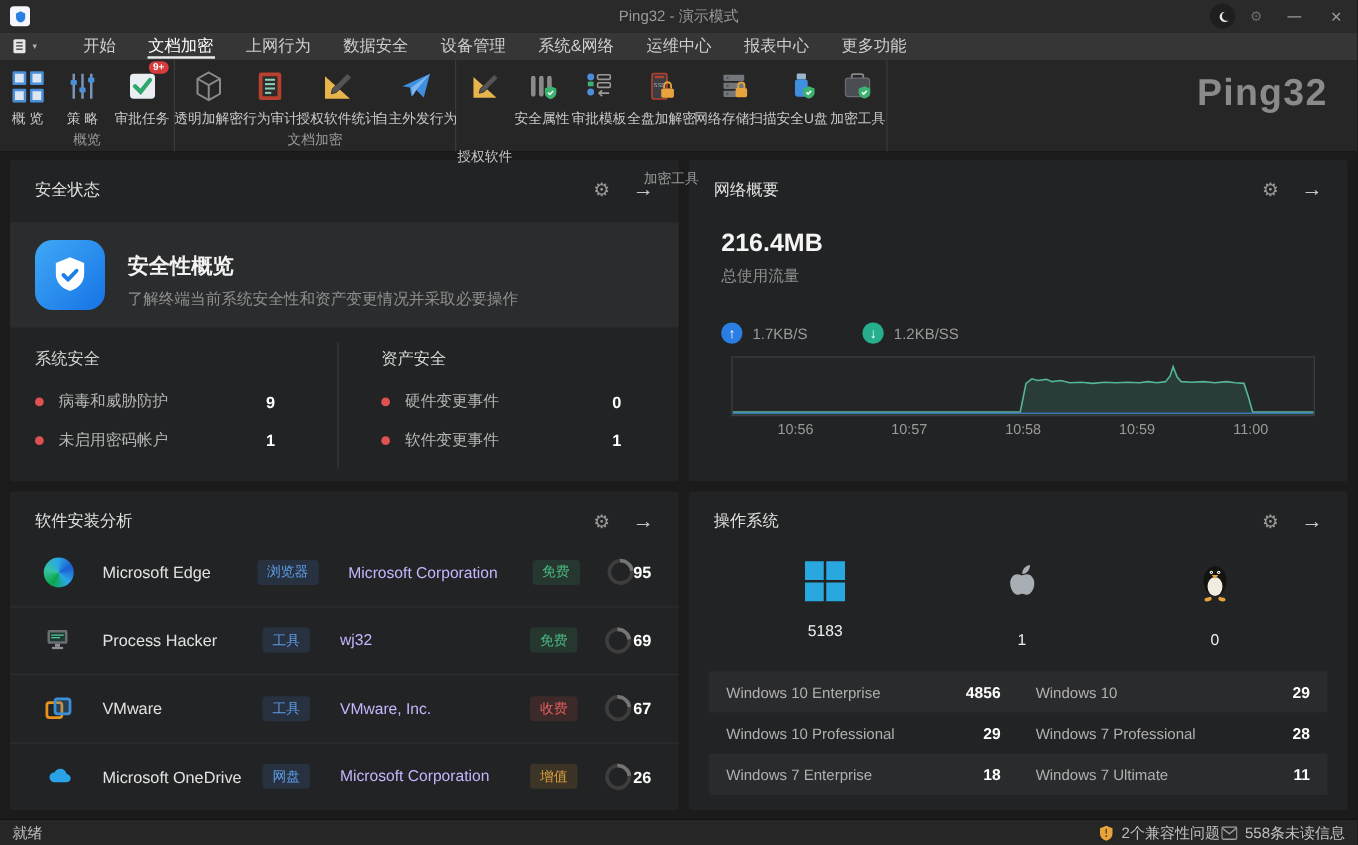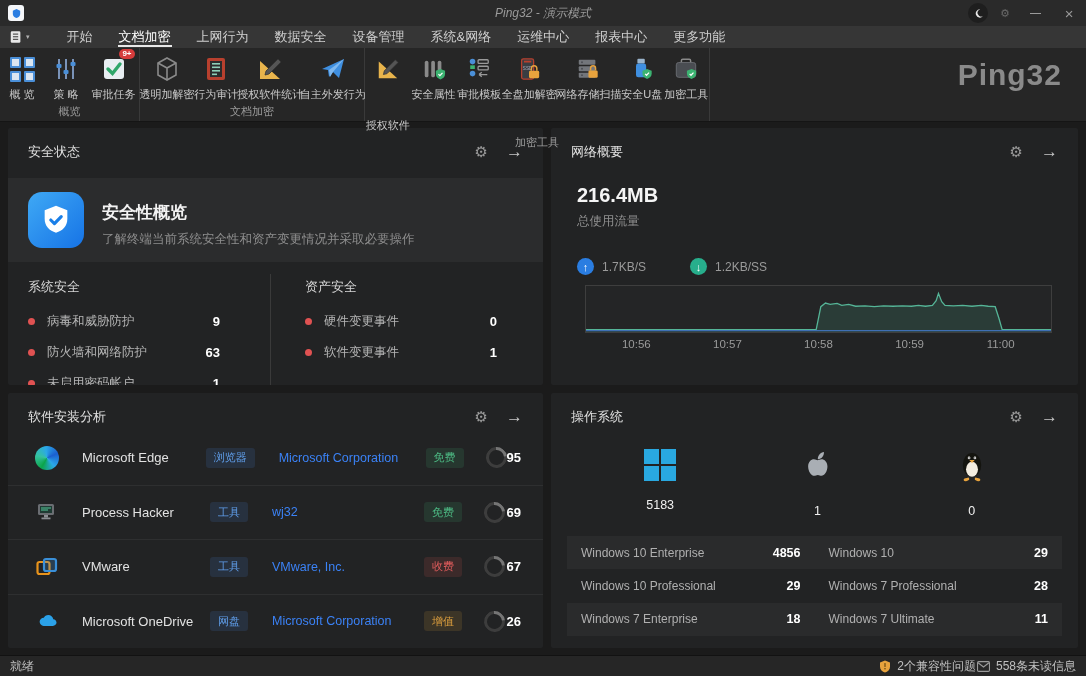--- a/index.html
+++ b/index.html
@@ -1,21 +1,21 @@
 <!DOCTYPE html>
 <html><head>
 <meta charset="utf-8">
 <style>
   * { margin:0; padding:0; box-sizing:border-box; }
   html,body { width:1086px; height:676px; overflow:hidden; background:#1b1b1b;
     font-family:"Liberation Sans","DejaVu Sans",sans-serif; color:#e2e2e2; }
   .window { width:1086px; height:676px; display:flex; flex-direction:column; }
 
   
-  .titlebar { height:26px; background:#2a2a2a; display:flex; align-items:center; position:relative; flex:0 0 auto;font-style:italic; }
+  .titlebar { height:26px; background:#2a2a2a; display:flex; align-items:center; position:relative; flex:0 0 auto; }
   .appicon { width:16px; height:16px; background:#f5f7fa; border-radius:3px; margin-left:8px;
     display:flex; align-items:center; justify-content:center; }
   .titletext { position:absolute; left:0; right:0; text-align:center; font-size:12px; color:#9a9a9a; pointer-events:none; }
   .wincontrols { margin-left:auto; display:flex; align-items:center; height:100%; }
   .wc { width:34px; height:100%; display:flex; align-items:center; justify-content:center; color:#9a9a9a; font-size:13px; }
   .wc.moon { width:28px; }
   .mooncircle { width:20px; height:20px; background:#1e1e1e; border-radius:50%; display:flex; align-items:center; justify-content:center; }
   .minbar { width:11px; height:1px; background:#9a9a9a; display:inline-block; }
 
   
@@ -85,21 +85,21 @@
   .tick { position:absolute; top:0; transform:translateX(-50%); font-size:11.5px; color:#9a9a9a; }
 
   
   .swlist { flex:1; margin-top:4px; display:flex; flex-direction:column; }
   .swrow { flex:1; display:flex; align-items:center; padding:0 22px 0 26px; border-bottom:1px solid #2e2f30; }
   .swrow:last-child { border-bottom:none; }
   .swicon { width:26px; height:26px; flex:0 0 auto; display:flex; align-items:center; justify-content:center; }
   .swname { font-size:13px; color:#e2e2e2; width:128px; margin-left:22px; }
   .tag { font-size:11px; padding:2.5px 8px; border-radius:3px; white-space:nowrap; }
   .tag.cat { color:#5f9de8; background:rgba(70,125,205,0.16); }
-  .swvendor { font-size:12.5px; color:#3b82f6; width:152px; margin-left:24px; }
+  .swvendor { font-size:12.5px; color:#c4b5fd; width:152px; margin-left:24px; }
   .tag.free { color:#4cb782; background:rgba(62,180,122,0.14); }
   .tag.paid { color:#e05c5c; background:rgba(220,85,85,0.14); }
   .tag.premium { color:#dd9f3e; background:rgba(221,160,62,0.14); }
   .ring { width:21px; height:21px; border-radius:50%; border:3px solid #3d3d3d; border-top-color:#757575;
     transform:rotate(40deg); margin-left:22px; flex:0 0 auto; }
   .swscore { margin-left:auto; font-size:13px; font-weight:bold; color:#ffffff; }
 
   
   .osrow { display:flex; justify-content:space-around; padding:22px 30px 0; }
   .ositem { display:flex; flex-direction:column; align-items:center; gap:17px; }
@@ -380,25 +380,20 @@
           <div class="herosub">了解终端当前系统安全性和资产变更情况并采取必要操作</div>
         </div>
       </div>
       <div class="seccols">
         <div class="seccol first">
           <div class="sectitle">系统安全</div>
           <div class="secitem">
             <span class="dot"></span>
             <span>病毒和威胁防护</span>
             <span class="secval">9</span>
-          </div>
-          <div class="secitem">
-            <span class="dot"></span>
-            <span>防火墙和网络防护</span>
-            <span class="secval">63</span>
           </div>
           <div class="secitem">
             <span class="dot"></span>
             <span>未启用密码帐户</span>
             <span class="secval">1</span>
           </div>
         </div>
         <div class="seccol second">
           <div class="sectitle">资产安全</div>
           <div class="secitem">

